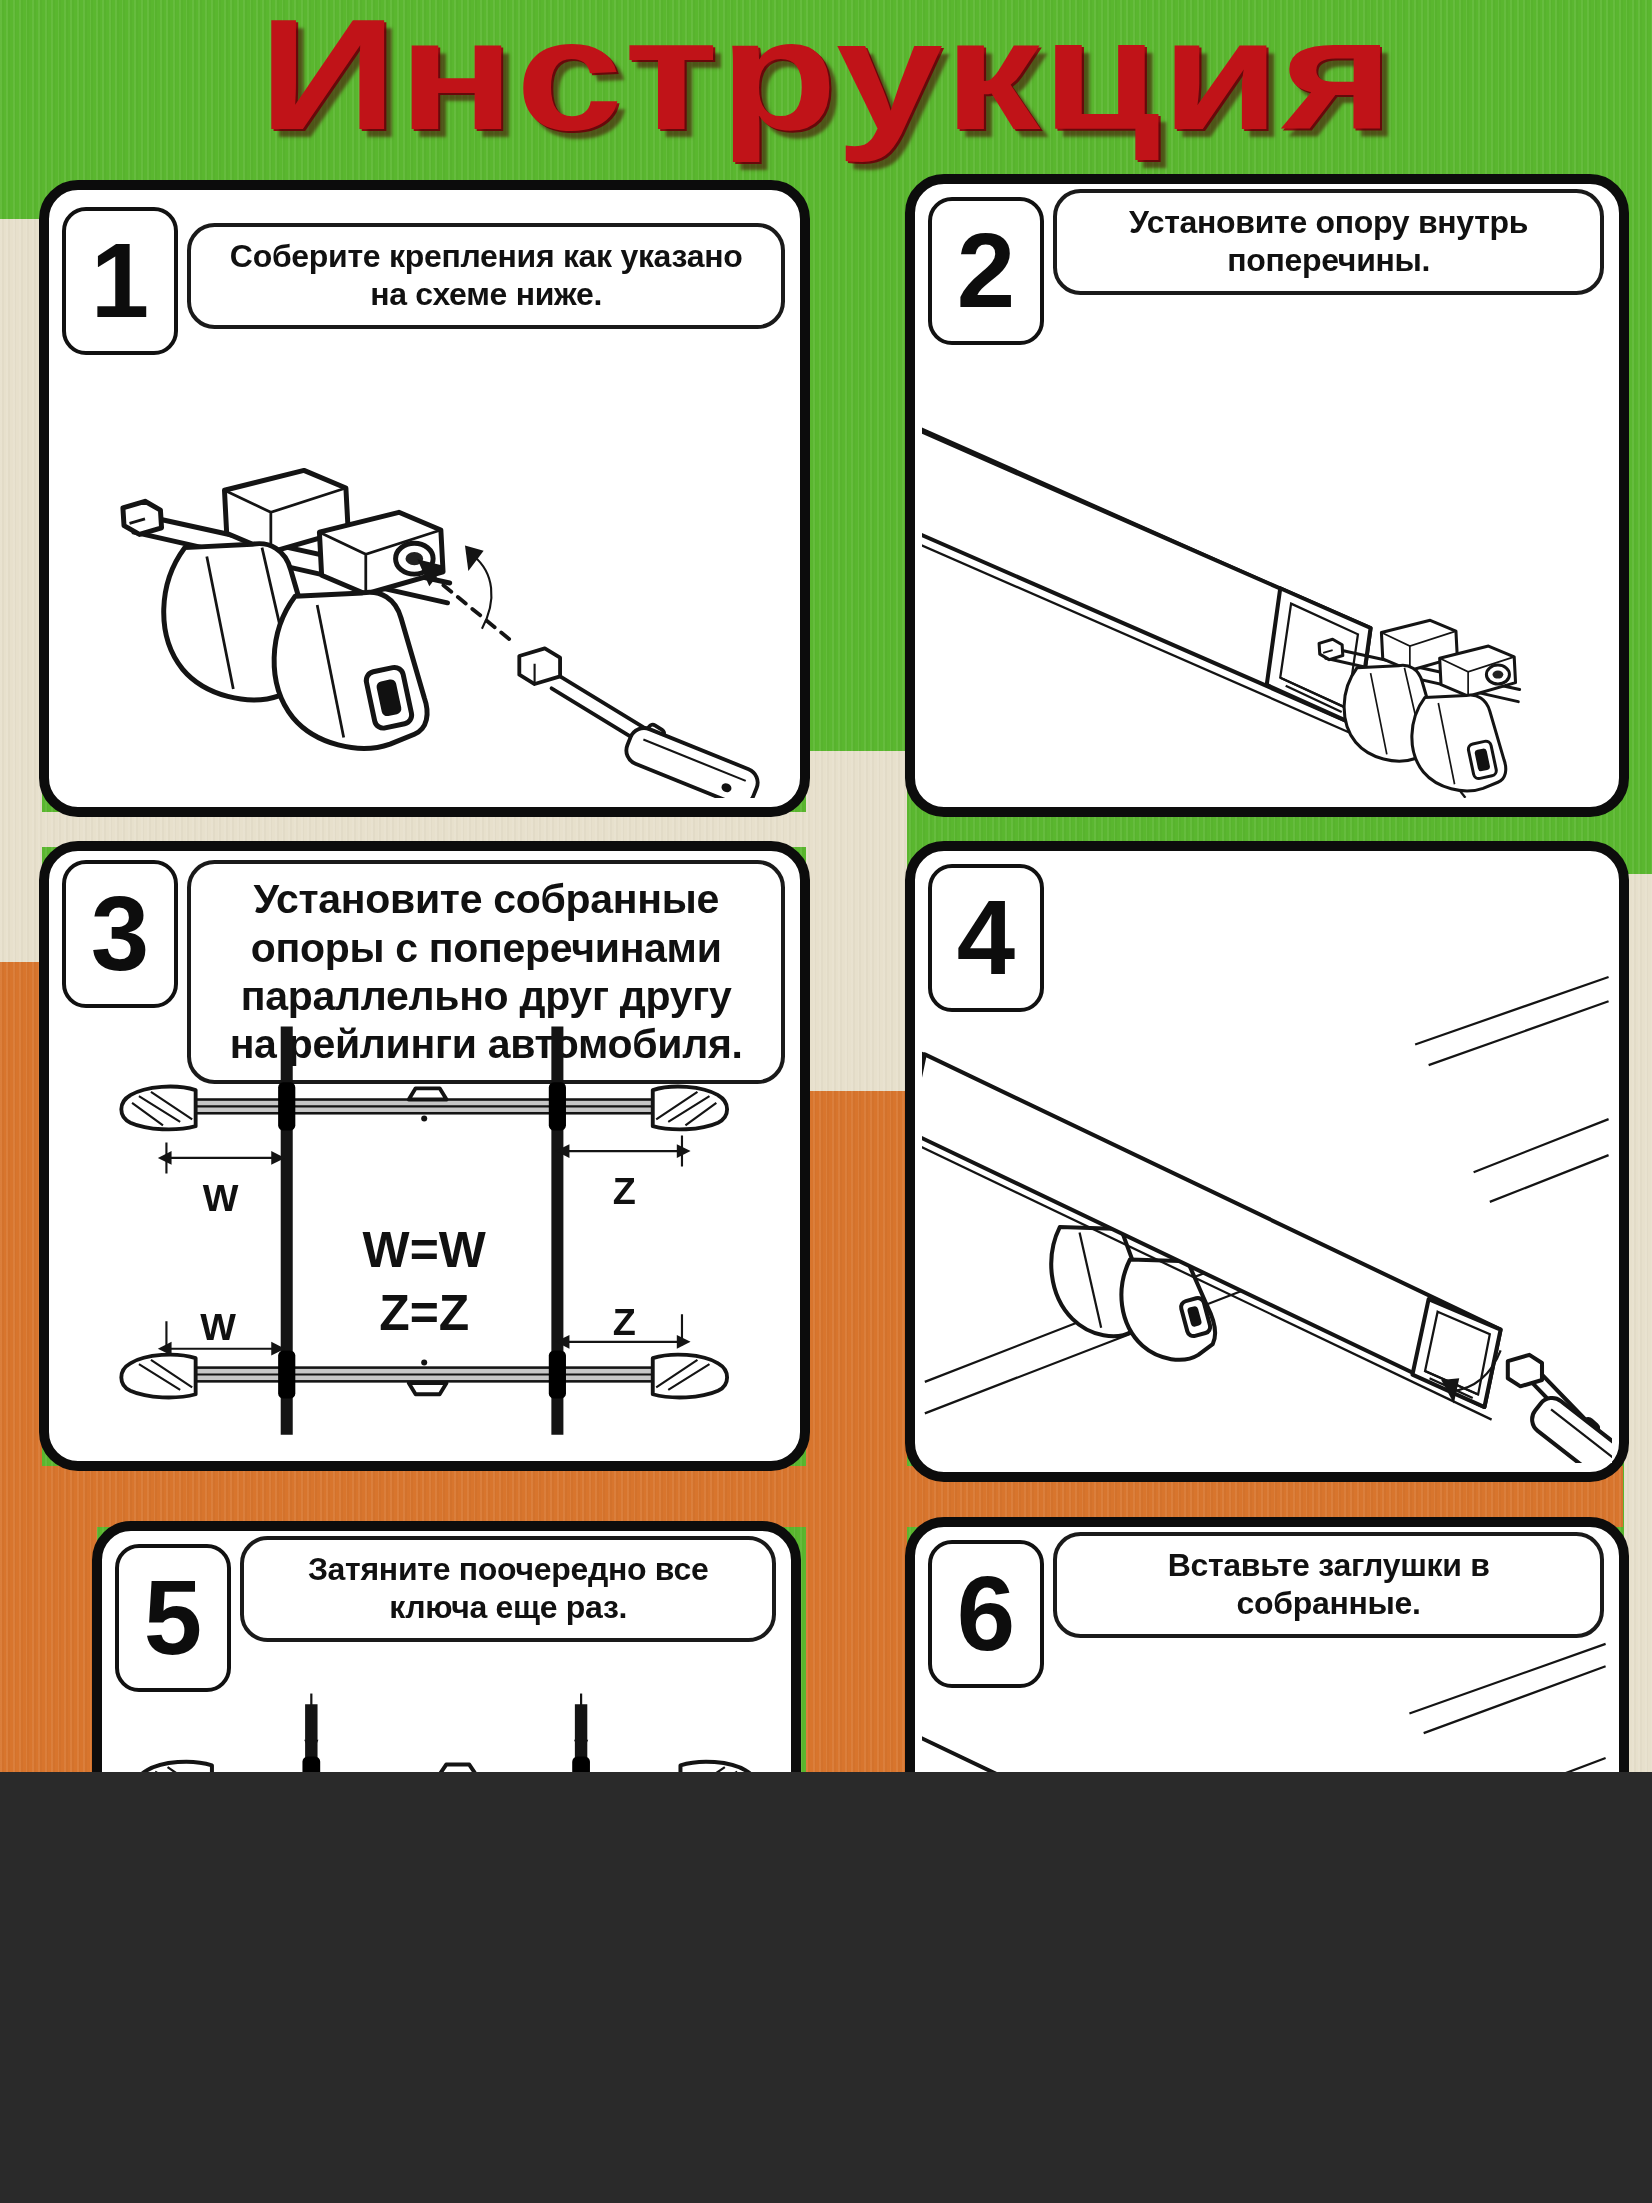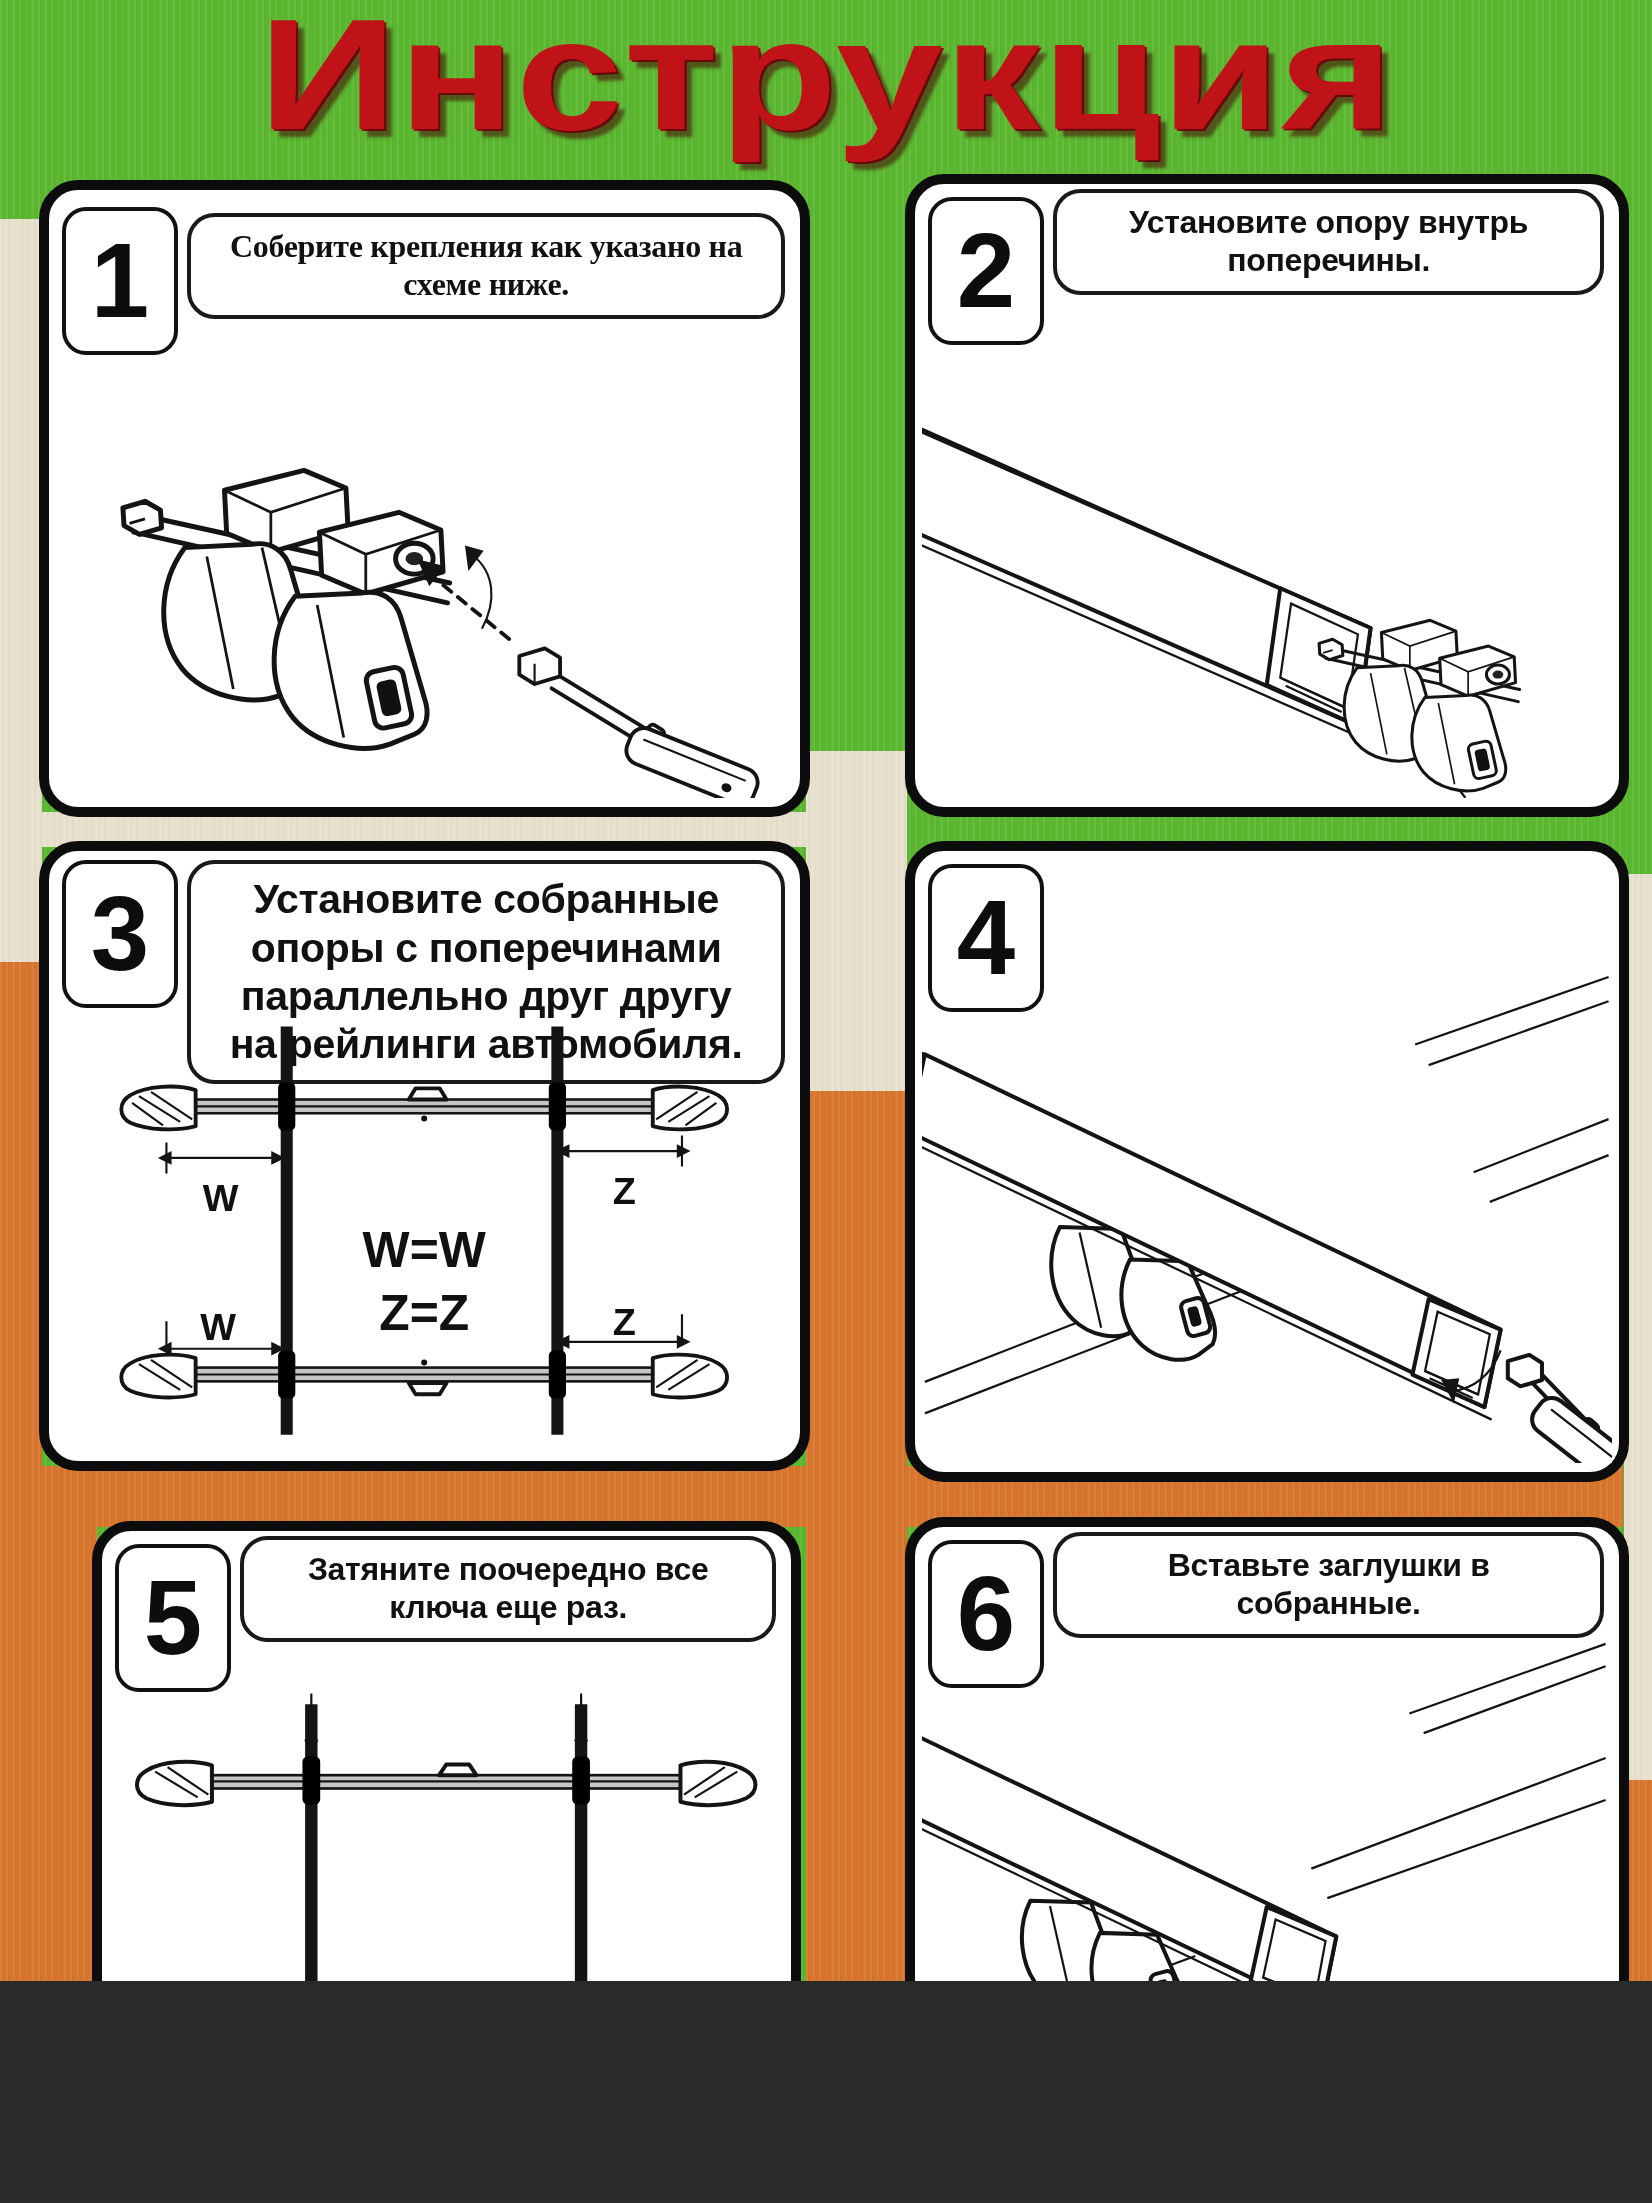--- a/index.html
+++ b/index.html
@@ -1,16 +1,16 @@
 <!DOCTYPE html>
 <html style="font-size:14.7px"><head>
 <meta charset="utf-8">
 <style>
   html,body{margin:0;padding:0;background:#2a2a2a;}
-  .poster{position:relative;width:1653px;height:1981px;overflow:hidden;
+  .poster{position:relative;width:1653px;height:1772px;overflow:hidden;
           background:#5ab72f;font-family:"Liberation Sans",sans-serif;}
   .bg{position:absolute;z-index:0;}
   .bg-left{left:0;top:0;width:42px;height:2204px;
     background:linear-gradient(to bottom,#5ab72f 0 219px,#e7e0cc 219px 962px,#d8752d 962px 100%);}
   .bg-gap{left:806px;top:0;width:101px;height:2204px;
     background:linear-gradient(to bottom,#5ab72f 0 751px,#e7e0cc 751px 1091px,#d8752d 1091px 100%);}
   .bg-rightstrip{left:1624px;top:0;width:29px;height:2204px;
     background:linear-gradient(to bottom,#5ab72f 0 874px,#e7e0cc 874px 1780px,#d8752d 1780px 2138px,#e7e0cc 2138px 100%);}
   .bg-rowgap1{left:42px;top:812px;width:764px;height:35px;background:#e7e0cc;}
   .bg-rowgap2{left:42px;top:1466px;width:1581px;height:61px;background:#d8752d;}
@@ -33,21 +33,21 @@
   .p5{left:92px;top:1521px;width:709px;height:658px;}
   .p6{left:905px;top:1517px;width:724px;height:650px;}
   .badge{position:absolute;left:13px;width:108px;height:140px;border:4.6px solid #111;
     border-radius:24px;background:#fff;display:flex;align-items:center;justify-content:center;
     font-size:105px;font-weight:bold;color:#0d0d0d;top:13px;}
   .p1 .badge{top:16.5px;} .p3 .badge{top:9.2px;}
   .caption{position:absolute;left:138px;right:14.7px;border:4.6px solid #1a1a1a;border-radius:27.5px;
     background:#fff;display:flex;align-items:center;justify-content:center;text-align:center;
     font-size:32px;font-weight:bold;color:#111;line-height:1.18;letter-spacing:-0.3px;
     padding:11px 24px;min-height:66px;box-sizing:border-box;top:5px;}
-  .p1 .caption{top:23px;font-family:Liberation Serif, serif;} .p3 .caption{top:9.2px;font-size:41px;}
+  .p1 .caption{top:33px;} .p3 .caption{top:9.2px;font-size:41px;}
   .art{position:absolute;left:7.3px;right:7.3px;bottom:9.2px;}
   .a1{top:145px;} .a2{top:108px;} .a3{top:154px;} .a4{top:108px;} .a5{top:108px;} .a6{top:108px;}
   svg{display:block;width:100%;height:100%;}
   .s{fill:none;stroke:#141414;stroke-width:4.5;stroke-linecap:round;stroke-linejoin:round;}
   .sf{fill:#fff;stroke:#141414;stroke-width:4.5;stroke-linejoin:round;}
   .sd{fill:#1a1a1a;stroke:#141414;stroke-width:3;stroke-linejoin:round;}
   .thin{fill:none;stroke:#141414;stroke-width:2.5;}
   .rail{fill:none;stroke:#141414;stroke-width:14;}
   .arr{fill:#141414;stroke:none;}
   .dash{stroke-dasharray:12 10;}

